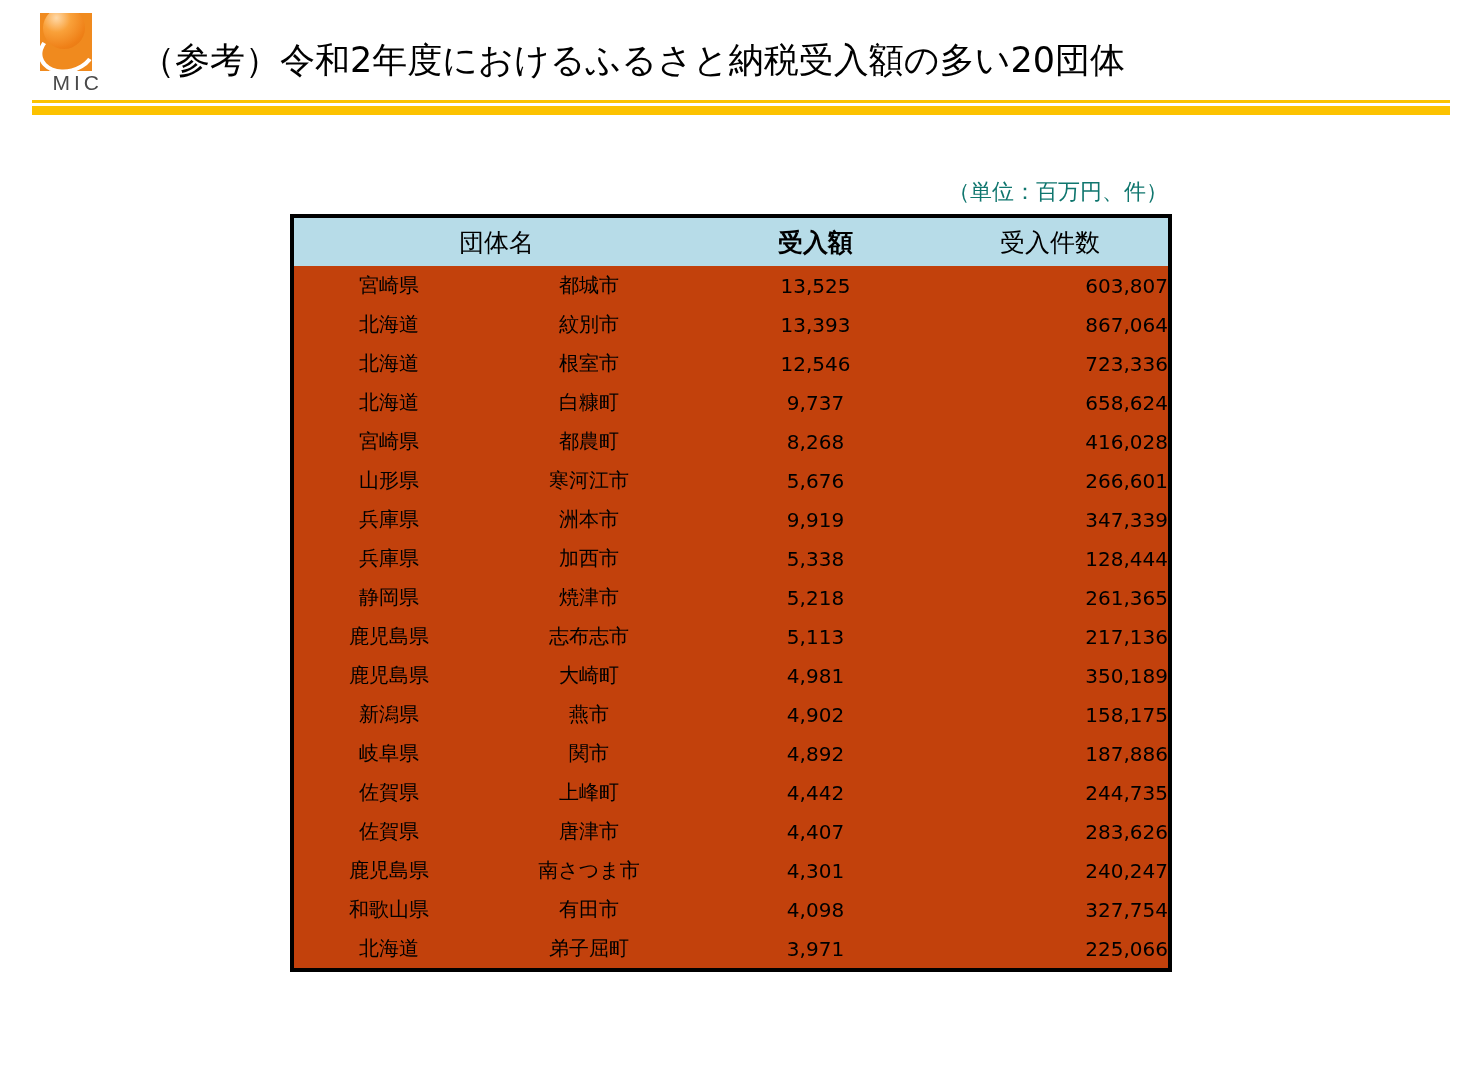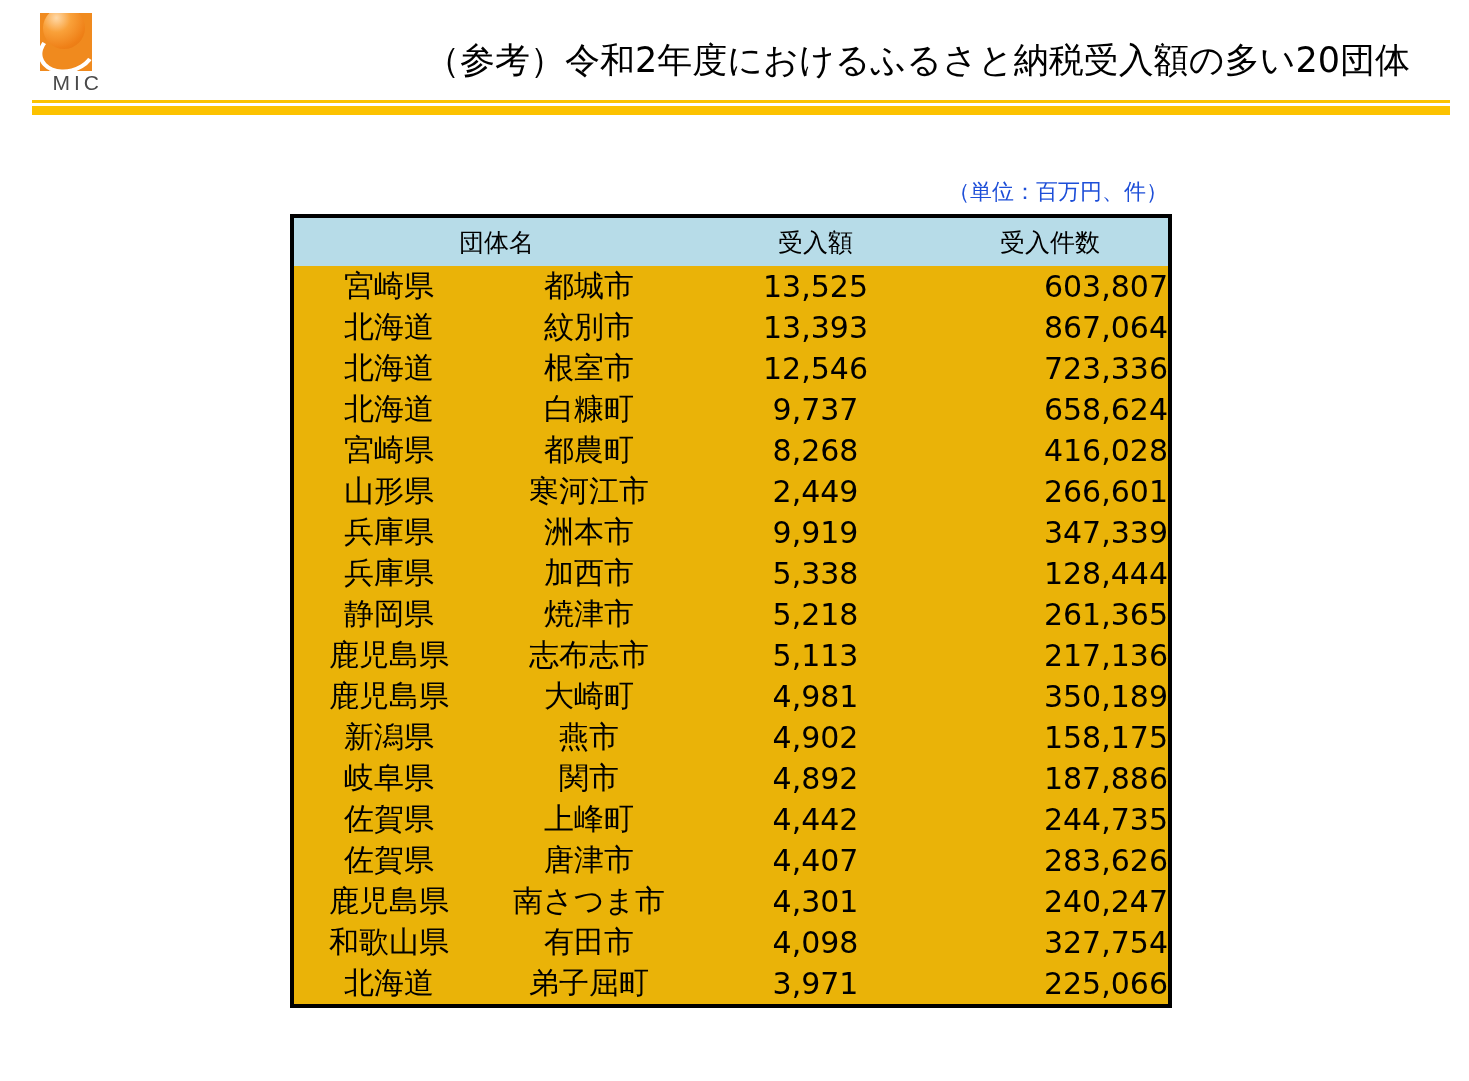--- a/index.html
+++ b/index.html
@@ -74,21 +74,21 @@
     font-family: "Liberation Sans", "DejaVu Sans", sans-serif;
     text-align: right;
     line-height: 24px;
   }
 
   #page-title {
     position: absolute;
     left: 140px;
     top: 38px;
     width: 1270px;
-    text-align: right;
+    text-align: left;
     font-size: 35px;
     line-height: 44px;
     font-weight: 500;
     letter-spacing: 0px;
     color: #000000;
     white-space: nowrap;
     font-family: "DejaVu Sans", "Liberation Sans", sans-serif;
   }
 
   #rule-thin {
@@ -110,21 +110,21 @@
 
   
   #unit-note {
     position: absolute;
     left: 800px;
     top: 178px;
     width: 368px;
     text-align: right;
     font-size: 22px;
     line-height: 28px;
-    color: #1d4ed8;
+    color: #0f766e;
     font-family: "DejaVu Sans", "Liberation Sans", sans-serif;
     white-space: nowrap;
   }
 
   
   #table-wrap {
     position: absolute;
     left: 290px;
     top: 214px;
     width: 878px;
@@ -156,28 +156,28 @@
   thead th {
     background: #B7DCE8;
     height: 48px;
     font-size: 25px;
     font-weight: 500;
     text-align: center;
     vertical-align: middle;
     border-bottom: 3px solid #000;
   }
   thead th.th-name { border-right: 3px solid #000; }
-  thead th.th-amt  { border-right: 3px solid #000; }
+  thead th.th-amt  { border-right: 3px solid #000; font-weight: bold; }
 
   tbody tr { height: 39px; }
   tbody td {
     height: 39px;
-    font-size: 30px;
+    font-size: 20px;
     vertical-align: middle;
-    background: #eab308;
+    background: #c2410c;
   }
   tbody td.cell-name {
     border-right: 3px solid #000;
     padding: 0;
   }
   tbody td.cell-amt {
     border-right: 3px solid #000;
     text-align: center;
     padding-right: 2px;
   }
@@ -294,21 +294,21 @@
           <td class="cell-amt">8,268</td>
           <td class="cell-cnt">416,028</td>
         </tr>
         <tr>
           <td class="cell-name">
             <div class="name-inner">
               <span class="pref">山形県</span>
               <span class="muni">寒河江市</span>
             </div>
           </td>
-          <td class="cell-amt">2,449</td>
+          <td class="cell-amt">5,676</td>
           <td class="cell-cnt">266,601</td>
         </tr>
         <tr>
           <td class="cell-name">
             <div class="name-inner">
               <span class="pref">兵庫県</span>
               <span class="muni">洲本市</span>
             </div>
           </td>
           <td class="cell-amt">9,919</td>

